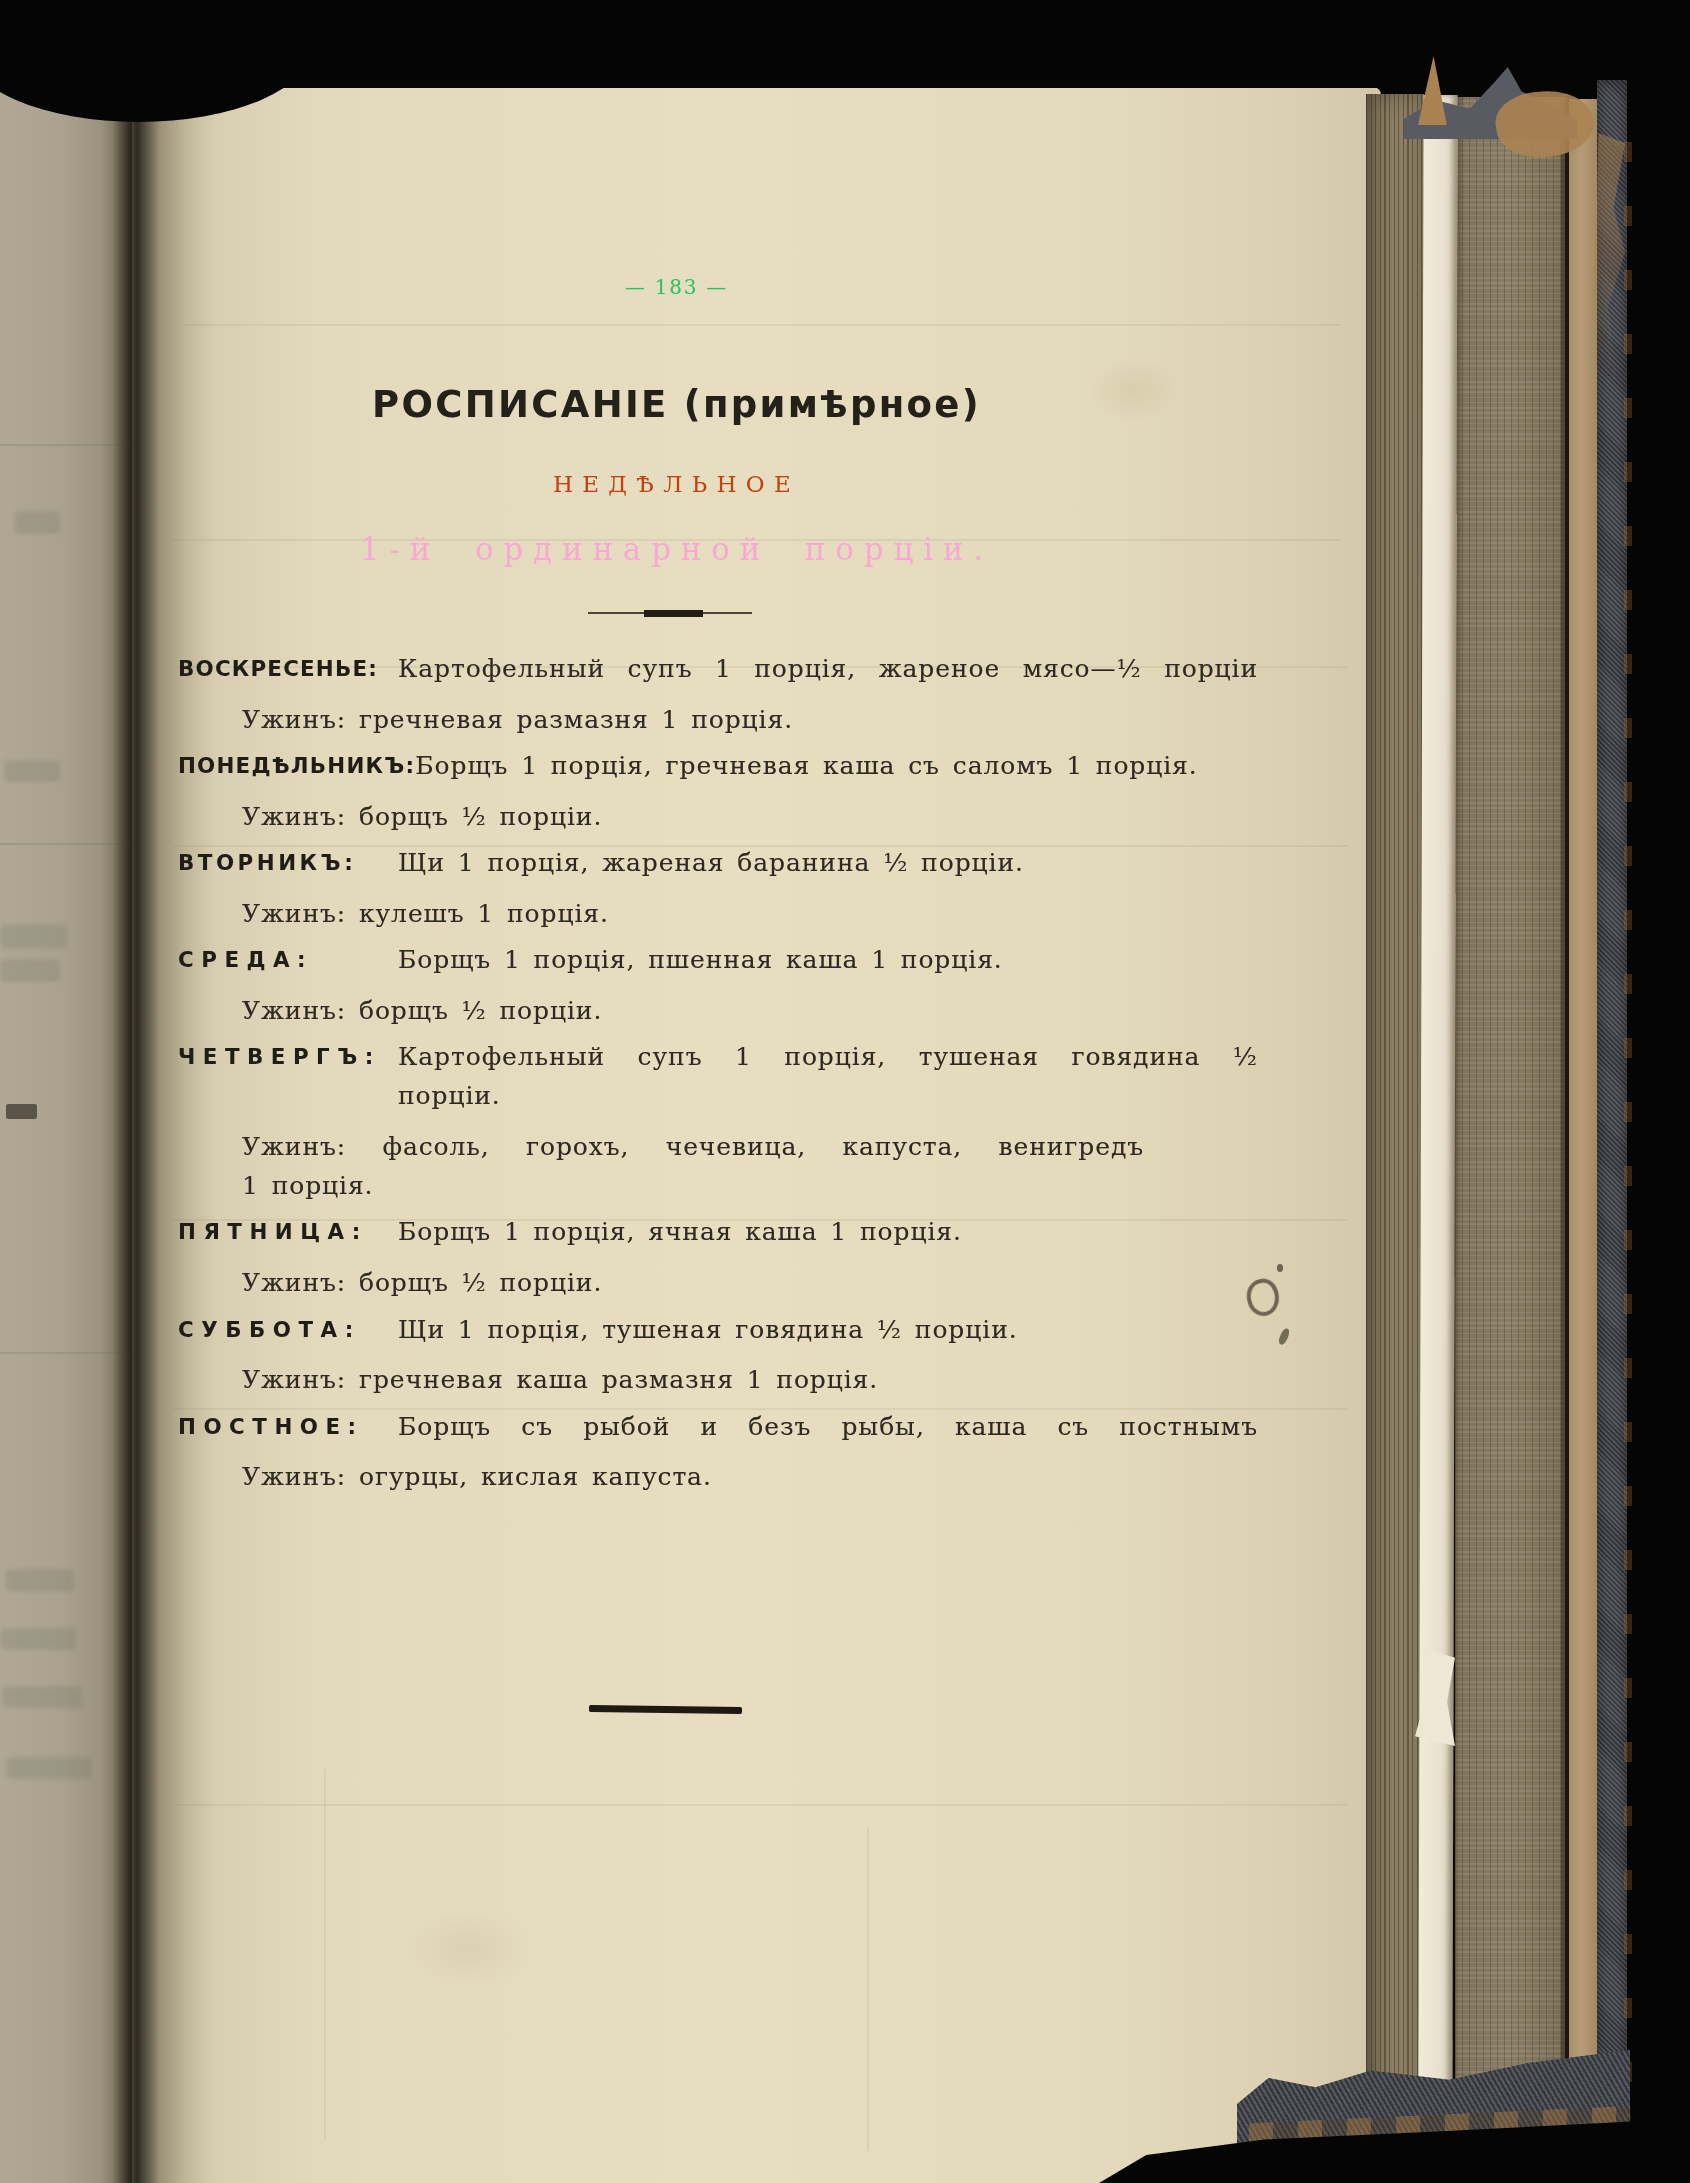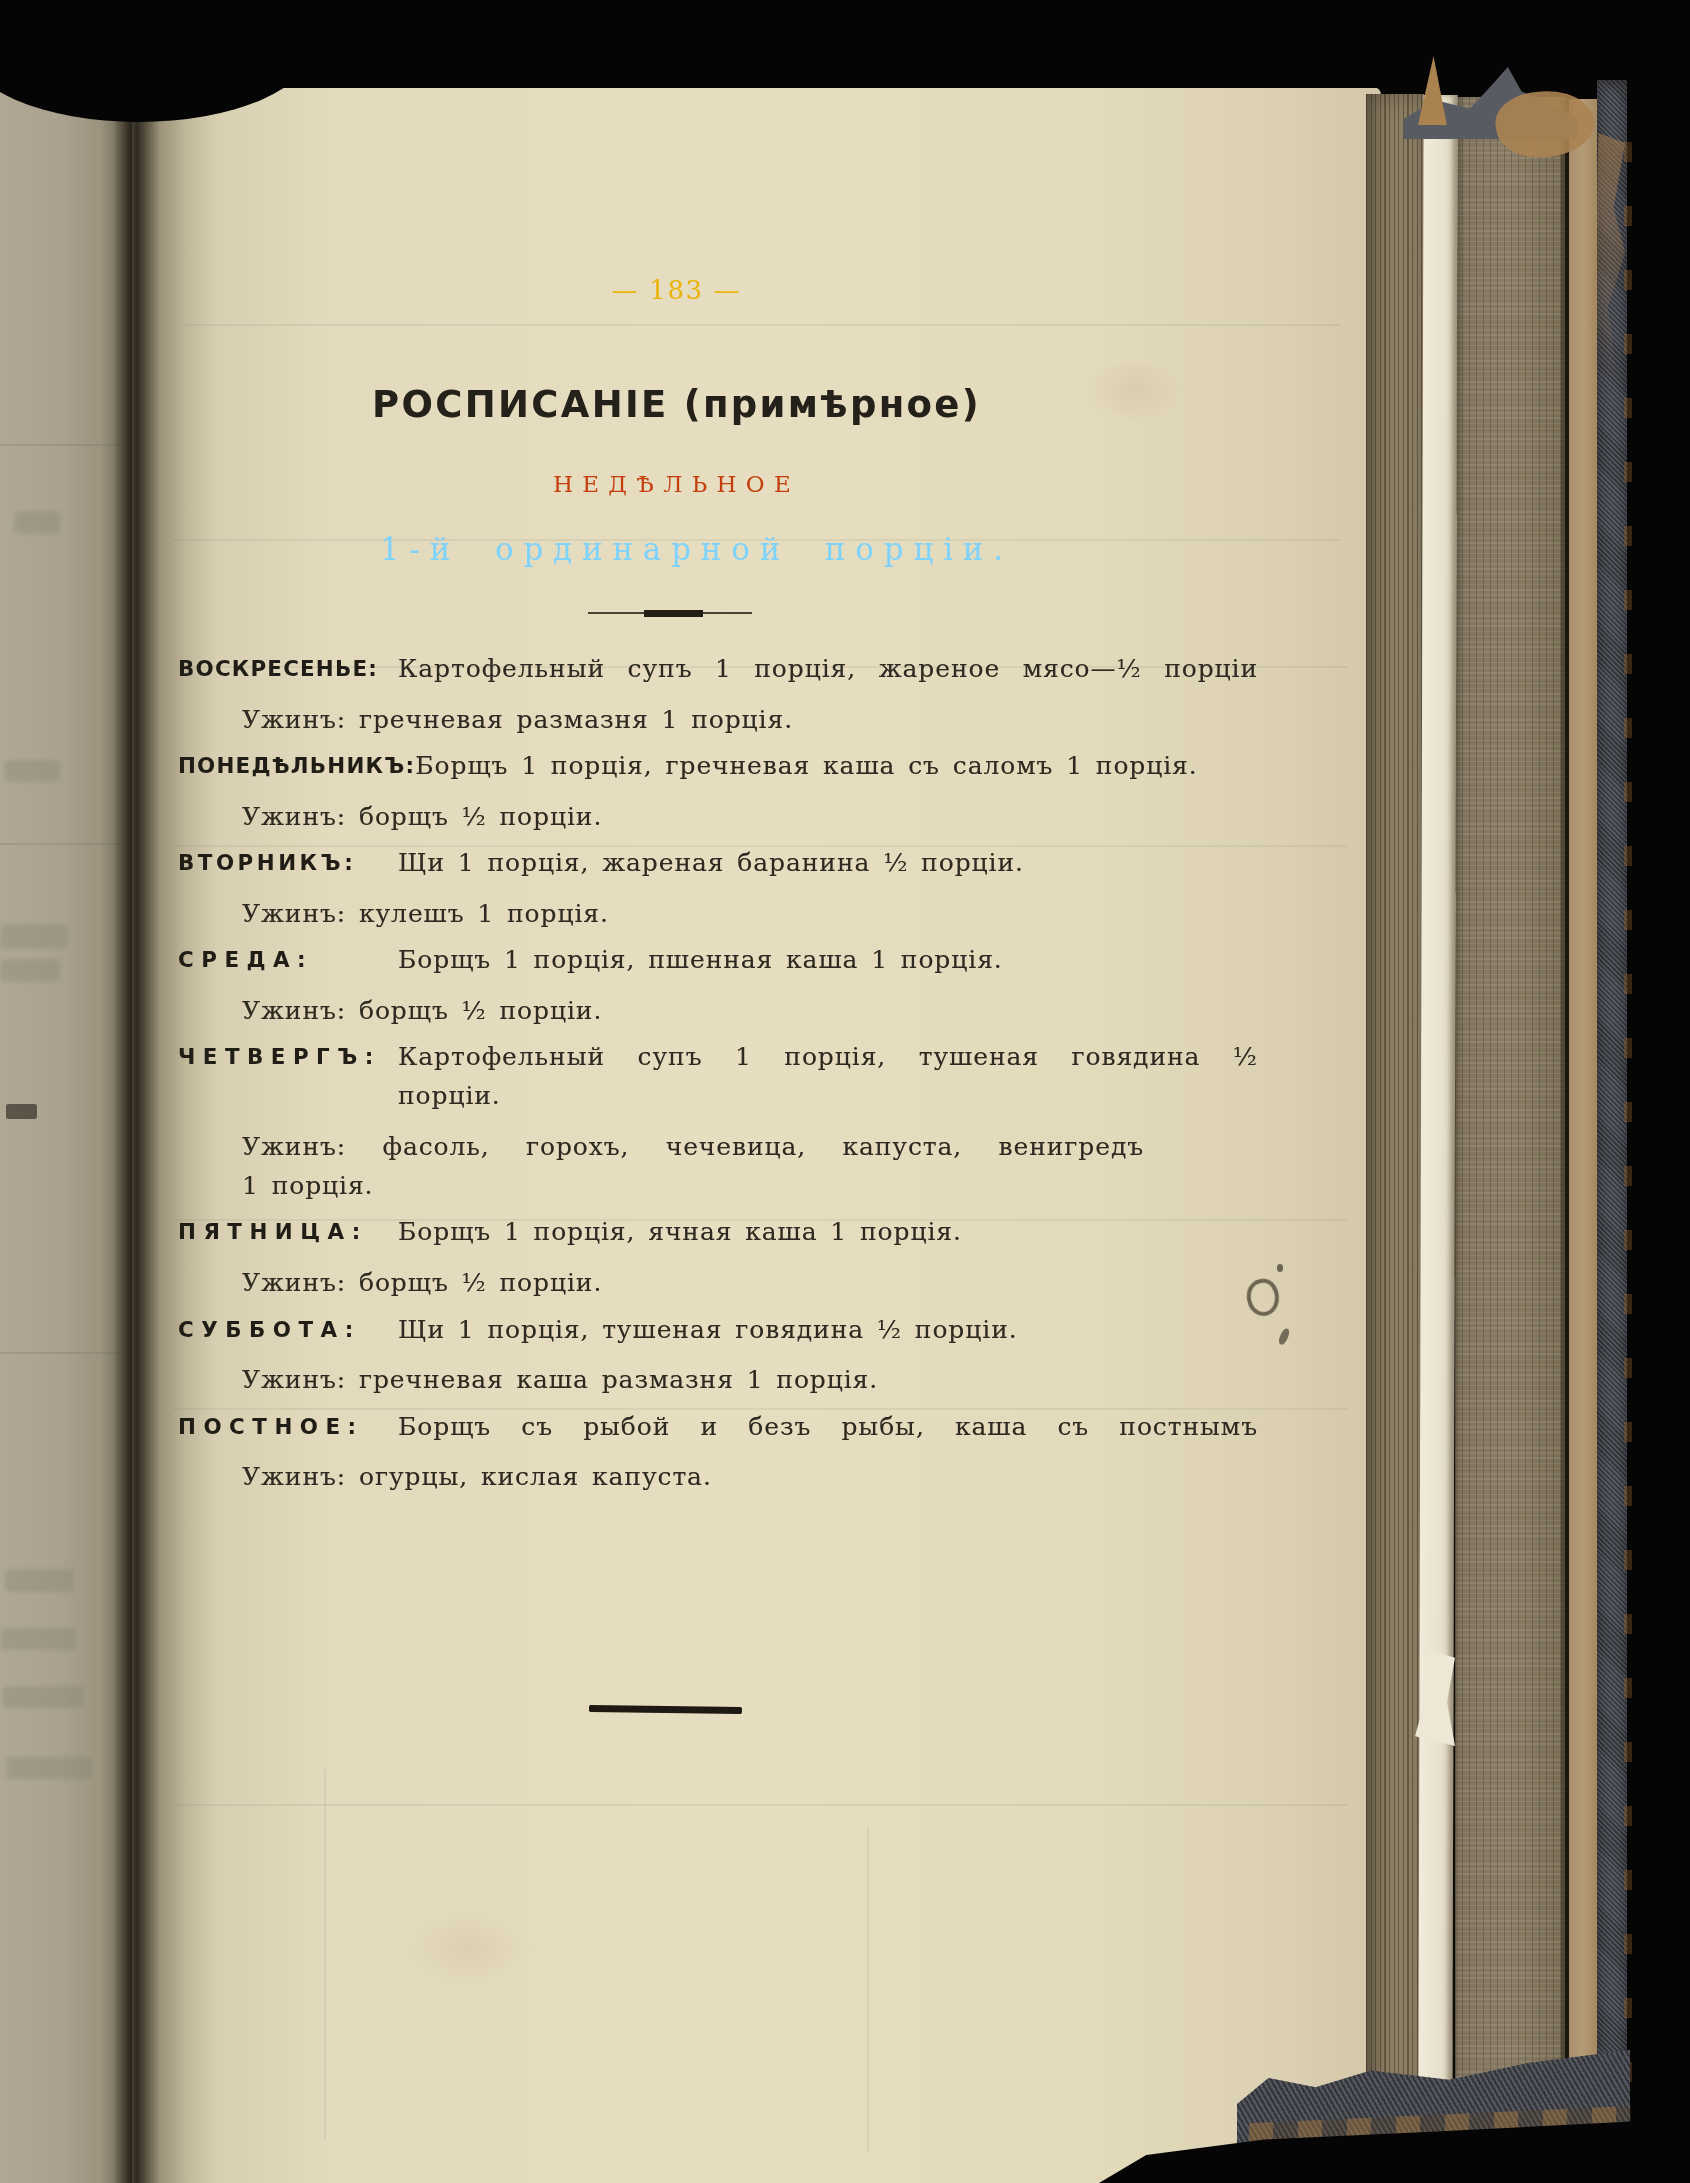--- a/index.html
+++ b/index.html
@@ -81,25 +81,25 @@
   .smudge-ring{left:1247px;top:1279px;width:24px;height:29px;border:4px solid rgba(62,54,42,.7);
     border-radius:52% 46% 55% 50%;transform:rotate(-14deg);z-index:9;filter:blur(0.3px);}
   .smudge-dot{left:1277px;top:1264px;width:6.4px;height:7.5px;background:rgba(62,54,42,.7);
     border-radius:50%;z-index:9;}
   .smudge-comma{left:1280px;top:1328px;width:7.5px;height:17.3px;background:rgba(62,54,42,.65);
     border-radius:60% 40% 60% 40%;transform:rotate(18deg);z-index:9;}
 
   
   .txt{z-index:8;color:#2f2a21;}
   .center-block{left:133px;width:1087px;text-align:center;}
-  .pageno{top:275px;font-size:26px;letter-spacing:1.7px;color:#eab308;}
+  .pageno{top:275px;font-size:20px;letter-spacing:1.7px;color:#22c55e;}
   .title{top:383px;font-family:"DejaVu Sans",sans-serif;font-weight:bold;font-size:37px;
     letter-spacing:2.3px;color:#24211a;}
   .subtitle{top:471px;font-size:23px;letter-spacing:9.3px;color:#c2410c;}
-  .heading2{top:531px;font-size:31px;letter-spacing:9.8px;word-spacing:15px;color:#7dd3fc;margin-left:20px;}
+  .heading2{top:531px;font-size:31px;letter-spacing:9.8px;word-spacing:15px;color:#f9a8d4;}
   .rule1{left:588px;top:612px;width:164px;height:2.3px;background:#4a4436;z-index:8;}
   .rule1 .thick{left:34%;top:-2.3px;width:36%;height:7px;background:#221d15;}
   .rule2{left:589px;top:1706px;width:153px;height:7px;background:#1e1913;border-radius:1.7px;
     transform:rotate(.7deg);z-index:8;}
 
   .entries{left:178px;top:649px;width:1080px;z-index:8;}
   .entry{position:relative;margin-bottom:7.5px;}
   .row{position:relative;display:flex;align-items:flex-start;}
   .daylabel{position:relative;flex:0 0 220px;font-family:"DejaVu Sans",sans-serif;font-weight:bold;
     font-size:21.4px;line-height:39px;letter-spacing:1.2px;color:#201d17;white-space:nowrap;}

